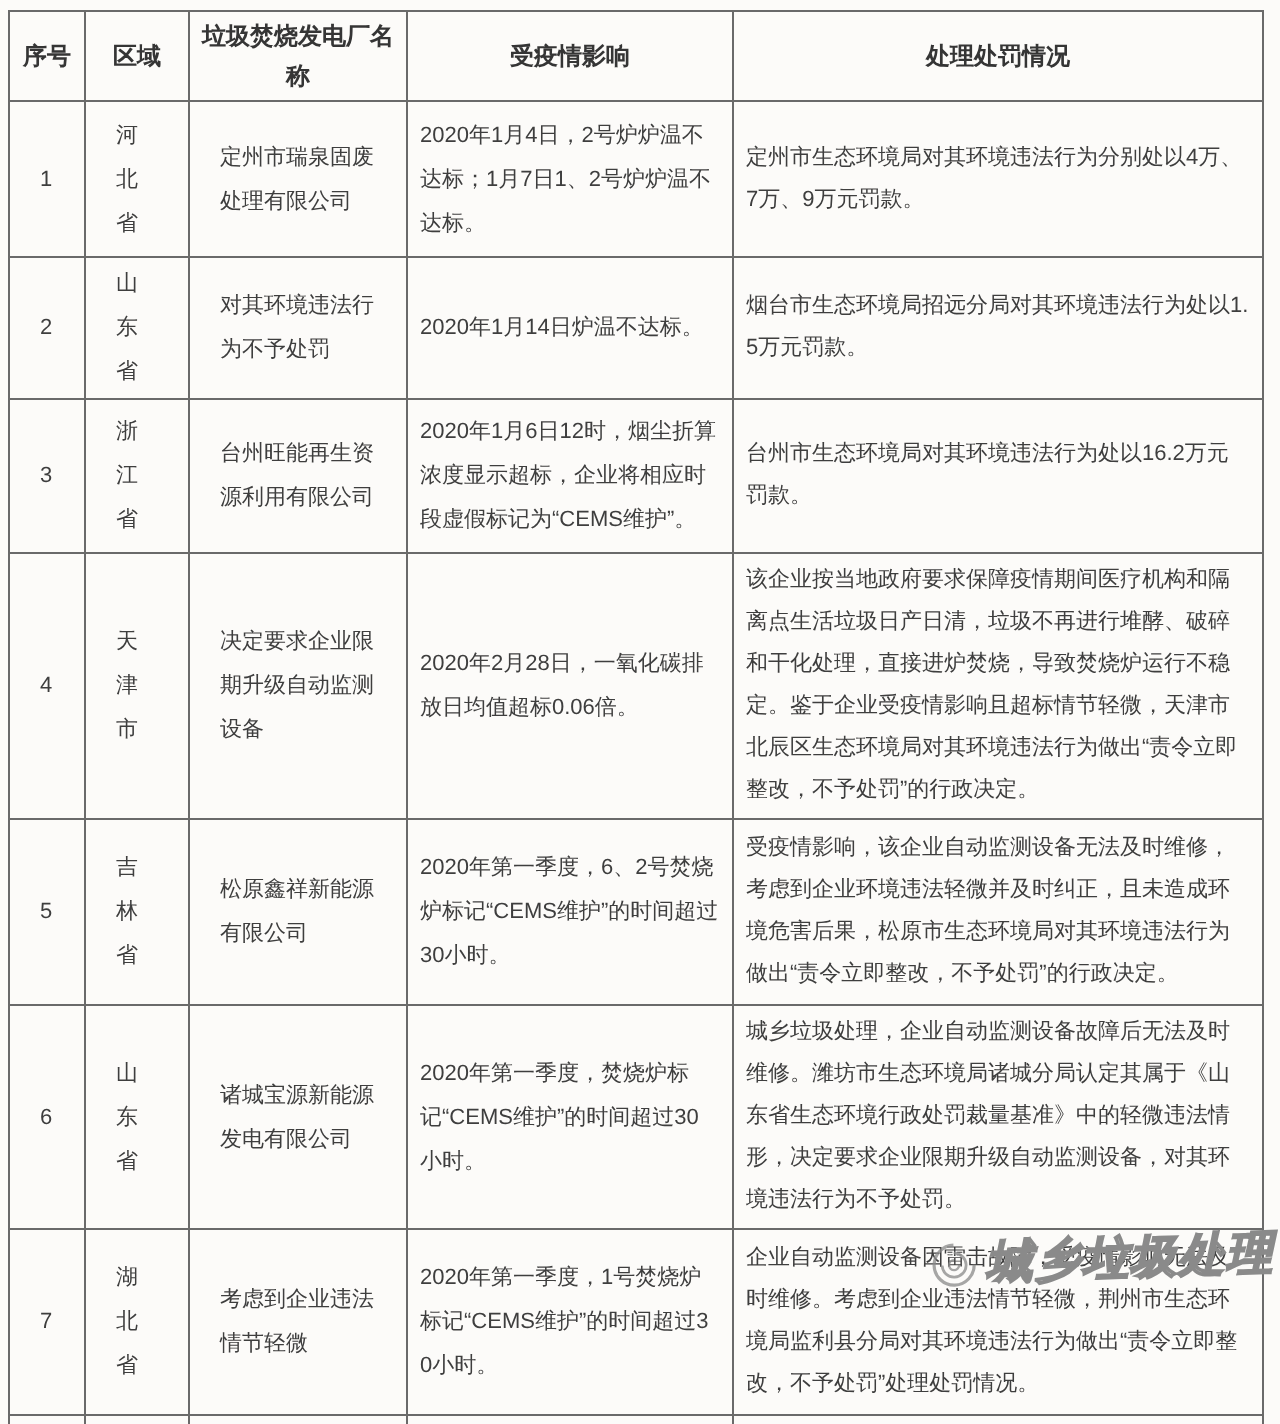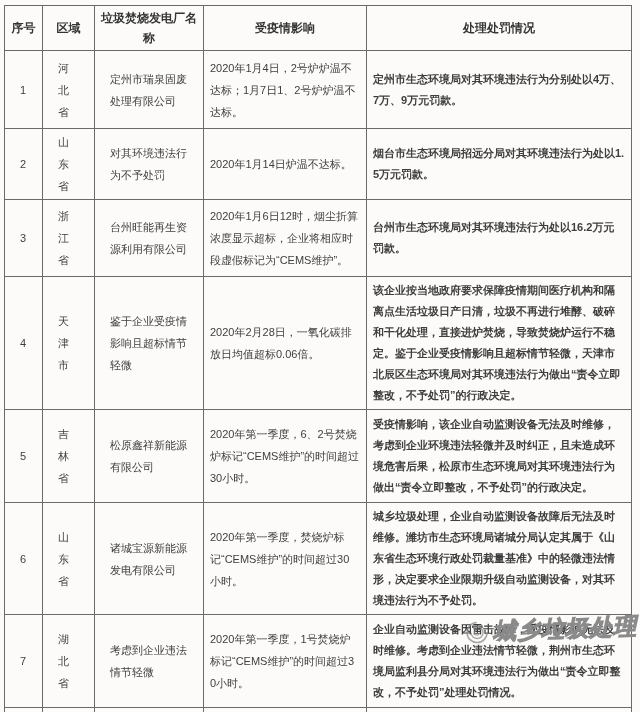--- a/index.html
+++ b/index.html
@@ -46,21 +46,21 @@
     line-height: 22px;
     padding: 2px 15px;
   }
   td.c-left {
     text-align: left;
     padding: 3px 6px;
     word-break: break-all;
     margin-left: 21px;
   }
   td.c-violation { line-height: 22px; }
-  td.c-penalty   { line-height: 21px; font-weight: bold; }
+  td.c-penalty   { line-height: 21px; }
 
   .watermark {
     position: absolute;
     right: 3px;
     bottom: 4px;
     display: flex;
     align-items: center;
     gap: 3px;
     pointer-events: none;
     transform: rotate(-2deg);
@@ -116,21 +116,21 @@
       <tr style="height:77px">
         <td class="c-center">3</td>
         <td class="c-center">浙江省</td>
         <td class="c-center">台州旺能再生资源利用有限公司</td>
         <td class="c-left c-violation">2020年1月6日12时，烟尘折算浓度显示超标，企业将相应时段虚假标记为“CEMS维护”。</td>
         <td class="c-left c-penalty">台州市生态环境局对其环境违法行为处以16.2万元罚款。</td>
       </tr>
       <tr style="height:105px">
         <td class="c-center">4</td>
         <td class="c-center">天津市</td>
-        <td class="c-center">鉴于企业受疫情影响且超标情节轻微</td>
+        <td class="c-center">决定要求企业限期升级自动监测设备</td>
         <td class="c-left c-violation">2020年2月28日，一氧化碳排放日均值超标0.06倍。</td>
         <td class="c-left c-penalty">该企业按当地政府要求保障疫情期间医疗机构和隔离点生活垃圾日产日清，垃圾不再进行堆酵、破碎和干化处理，直接进炉焚烧，导致焚烧炉运行不稳定。鉴于企业受疫情影响且超标情节轻微，天津市北辰区生态环境局对其环境违法行为做出“责令立即整改，不予处罚”的行政决定。</td>
       </tr>
       <tr style="height:93px">
         <td class="c-center">5</td>
         <td class="c-center">吉林省</td>
         <td class="c-center">松原鑫祥新能源有限公司</td>
         <td class="c-left c-violation">2020年第一季度，6、2号焚烧炉标记“CEMS维护”的时间超过30小时。</td>
         <td class="c-left c-penalty">受疫情影响，该企业自动监测设备无法及时维修，考虑到企业环境违法轻微并及时纠正，且未造成环境危害后果，松原市生态环境局对其环境违法行为做出“责令立即整改，不予处罚”的行政决定。</td>
       </tr>

